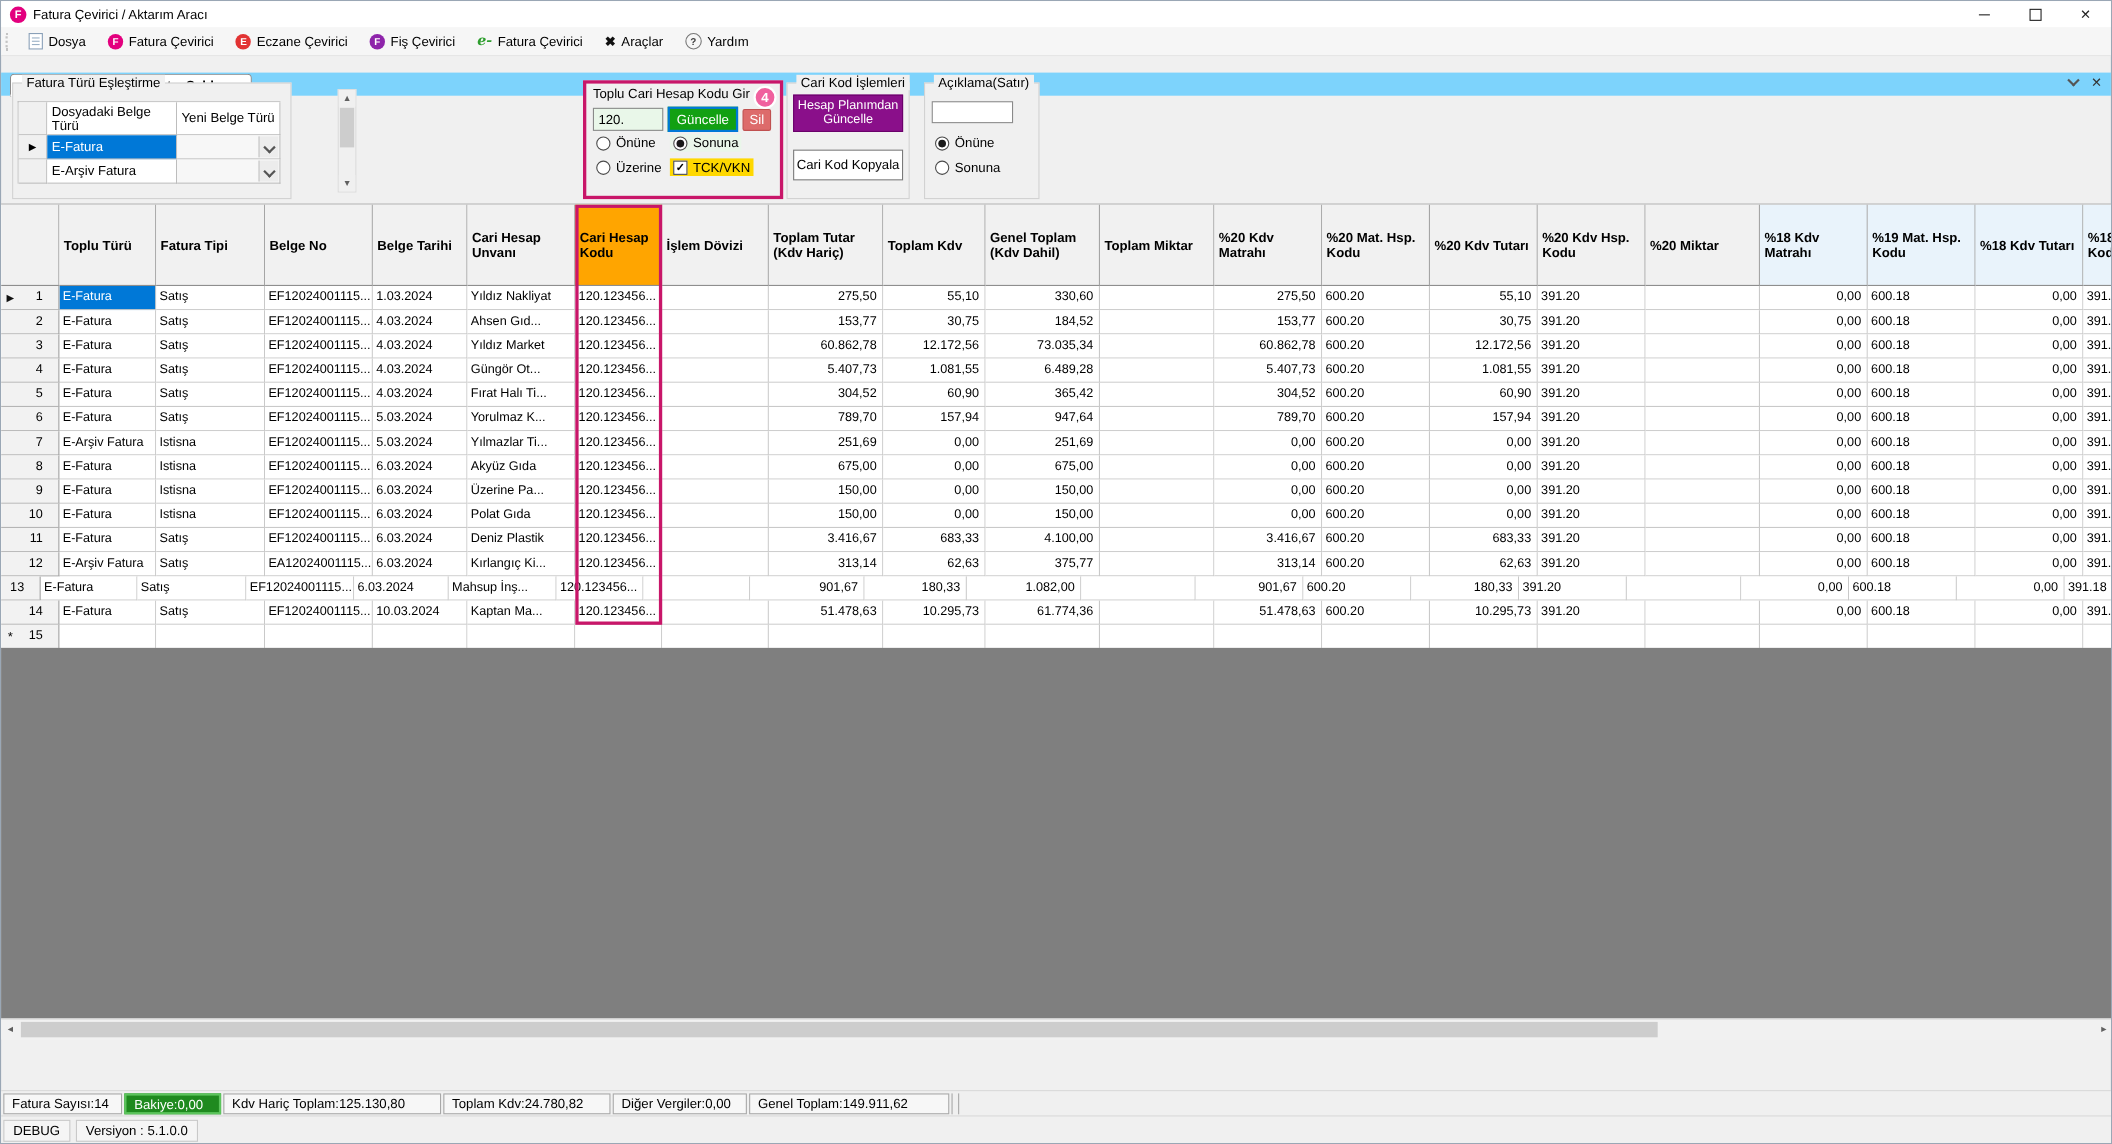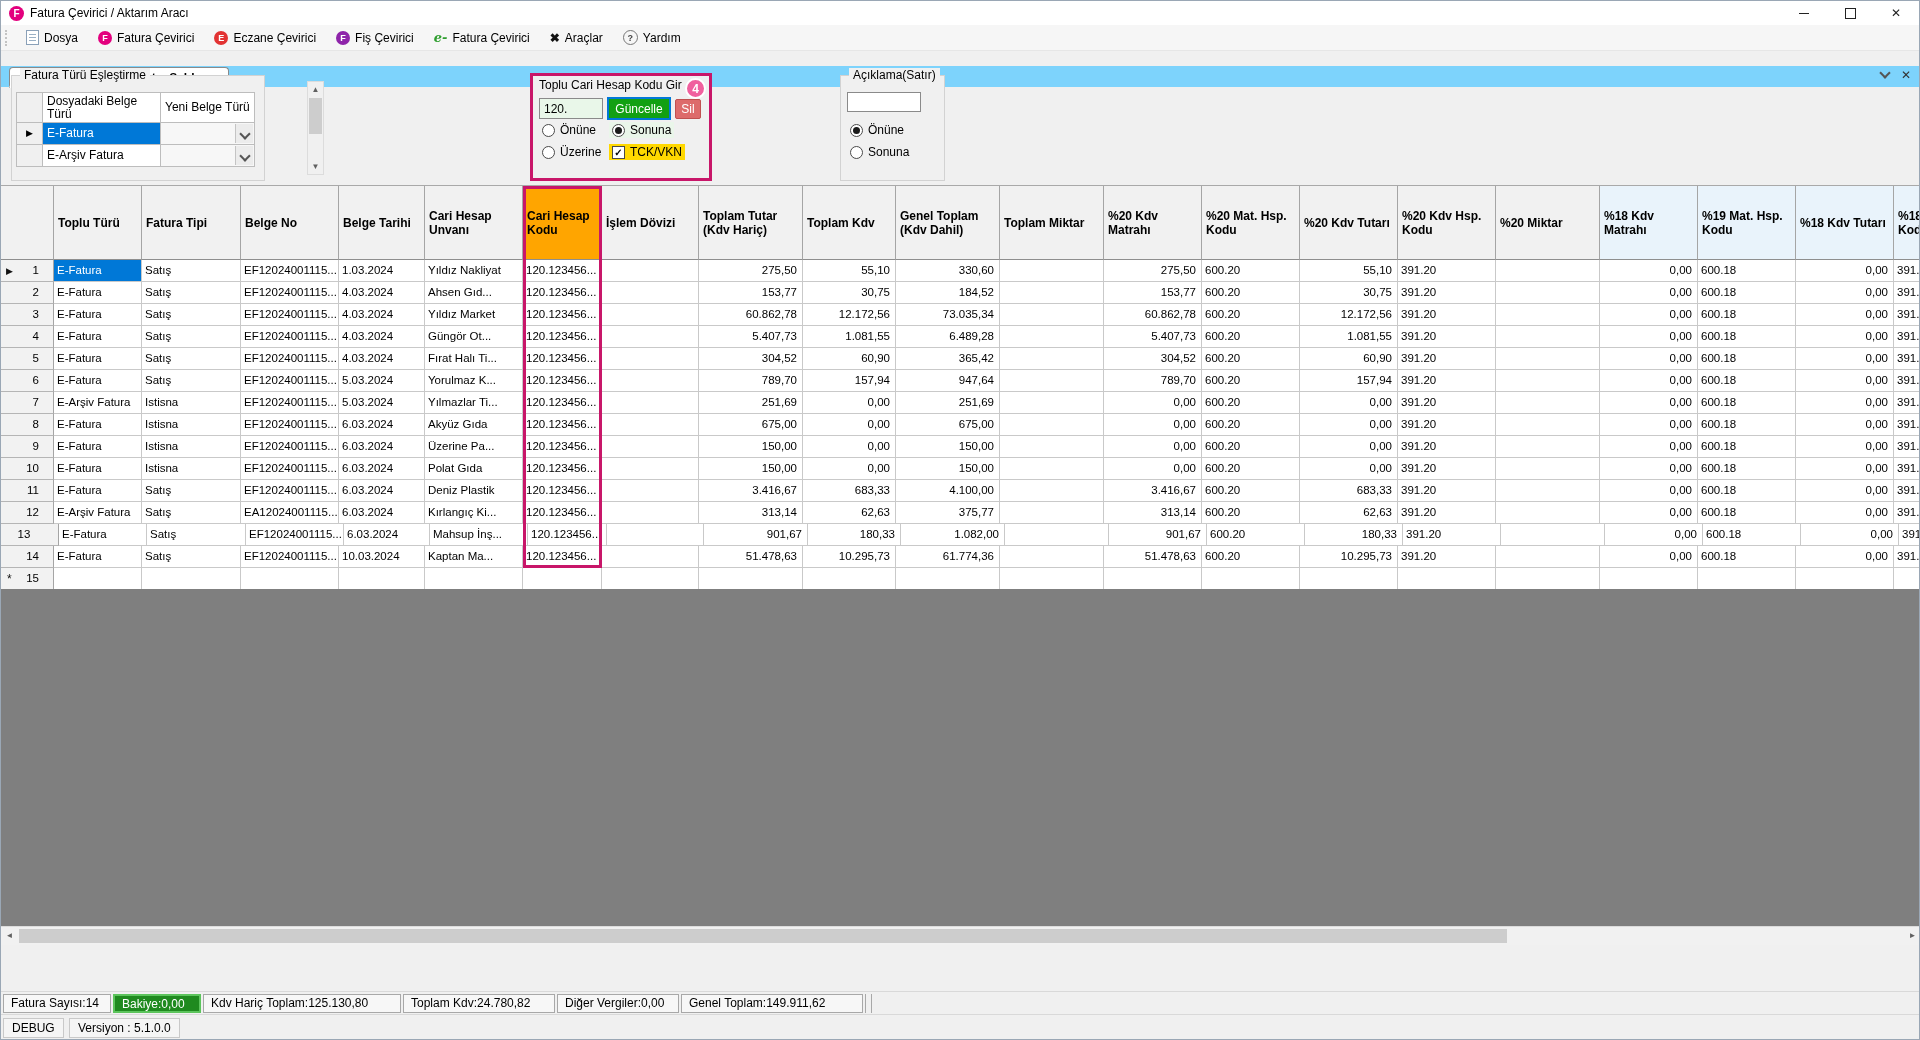--- a/index.html
+++ b/index.html
@@ -232,20 +232,25 @@
     <div class="radio-row" style="left:6px;top:68px">
       <span class="radio"></span>
         <span>Üzerine</span>
     </div>
     <div class="radio-row bg-yellow" style="left:76px;top:68px">
       <span class="chk">✓</span>
         <span>TCK/VKN</span>
     </div>
   </div>
 
+  <div class="grp" style="left:714px;top:74px;width:110px;height:104px">
+    <span class="grp-title">Cari Kod İşlemleri</span>
+    <div class="btn btn-purple">Hesap Planımdan Güncelle</div>
+    <div class="btn btn-white">Cari Kod Kopyala</div>
+  </div>
 
   <div class="grp" style="left:839px;top:74px;width:103px;height:104px">
     <span class="grp-title">Açıklama(Satır)</span>
     <div class="tb" style="left:6px;top:16px;width:74px;height:20px"></div>
     <div class="radio-row" style="left:6px;top:46px">
       <span class="radio on"></span>
         <span>Önüne</span>
     </div>
     <div class="radio-row" style="left:6px;top:68px">
       <span class="radio"></span>
@@ -549,21 +554,21 @@
           <div class="gc" style="width: 98px;">600.20</div>
           <div class="gc r" style="width: 98px;">62,63</div>
           <div class="gc" style="width: 98px;">391.20</div>
           <div class="gc r" style="width: 104px;"></div>
           <div class="gc r" style="width: 98px;">0,00</div>
           <div class="gc" style="width: 98px;">600.18</div>
           <div class="gc r" style="width: 98px;">0,00</div>
           <div class="gc" style="width: 98px;">391.18</div>
         </div>
         <div class="gr">
-          <div class="gc rowhdr" style="width: 58px; text-align: center;">13</div>
+          <div class="gc rowhdr" style="width: 36px;">13</div>
           <div class="gc" style="width: 88px;">E-Fatura</div>
           <div class="gc" style="width: 99px;">Satış</div>
           <div class="gc" style="width: 98px;">EF12024001115...</div>
           <div class="gc" style="width: 86px;">6.03.2024</div>
           <div class="gc" style="width: 98px;">Mahsup İnş...</div>
           <div class="gc" style="width: 79px;">120.123456...</div>
           <div class="gc" style="width: 97px;"></div>
           <div class="gc r" style="width: 104px;">901,67</div>
           <div class="gc r" style="width: 93px;">180,33</div>
           <div class="gc r" style="width: 104px;">1.082,00</div>

